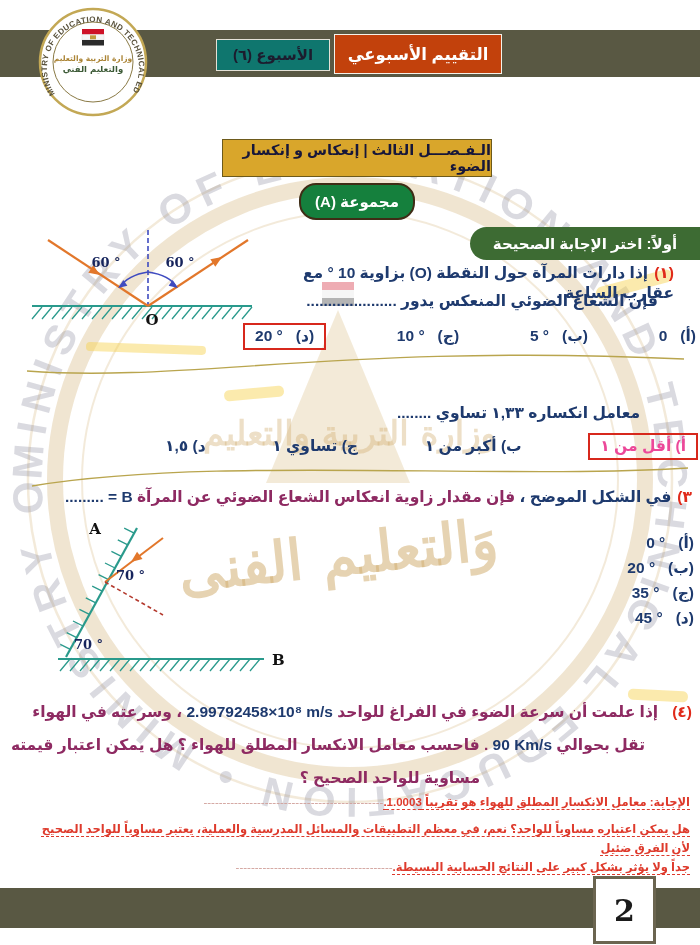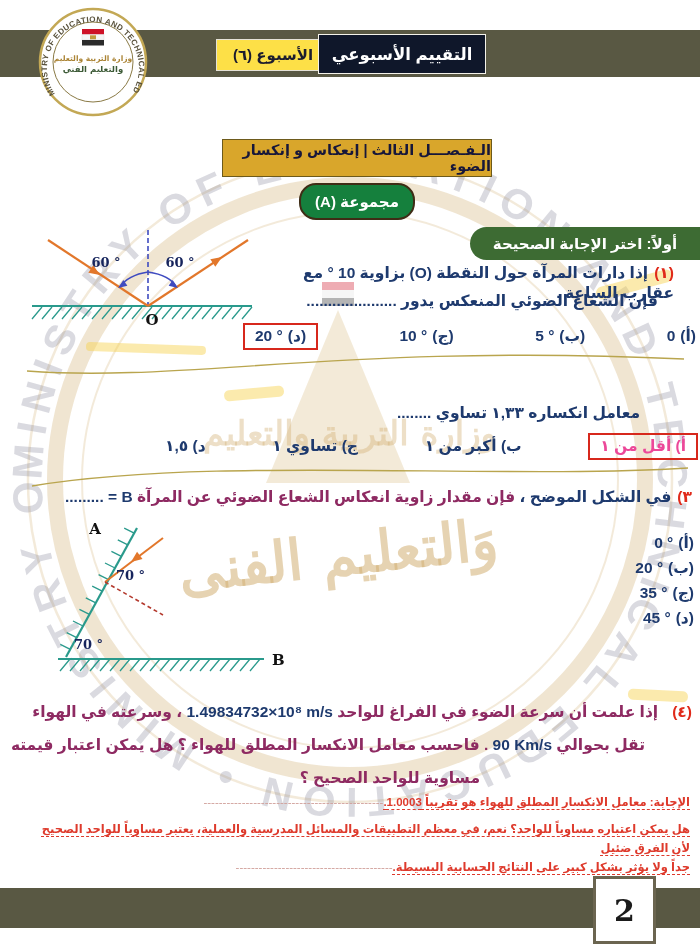--- a/index.html
+++ b/index.html
@@ -5,35 +5,35 @@
   html,body{margin:0;padding:0;background:#fff}
   .page{position:relative;width:700px;height:945px;background:#ffffff;overflow:hidden;
         font-family:"Liberation Sans","DejaVu Sans",sans-serif}
   .abs{position:absolute}
   .rtl{direction:rtl;unicode-bidi:embed}
   .qtext{color:#1e3a6e;font-weight:bold;font-size:15.5px;text-align:right;line-height:1.3}
   .magenta{color:#8e2a62}
   .num{color:#e02a1a;font-weight:bold;margin-left:6px}
   .ltrval{direction:ltr;unicode-bidi:embed;color:#1e3a6e}
   .header-bar{left:0;top:30px;width:700px;height:47px;background:#595843}
-  .week-box{left:216px;top:39px;width:112px;height:30px;background:#fde047;border:1px solid #e4e1d6;
+  .week-box{left:216px;top:39px;width:112px;height:30px;background:#0f766e;border:1px solid #e4e1d6;
             color:#1c1c2e;font-weight:bold;font-size:15px;display:flex;align-items:center;justify-content:center}
-  .title-box{left:318px;top:34px;width:166px;height:38px;background:#0f172a;border:1.5px solid #f4f2ea;
+  .title-box{left:334px;top:34px;width:166px;height:38px;background:#c2410c;border:1.5px solid #f4f2ea;
              color:#fff;font-weight:bold;font-size:16.5px;display:flex;align-items:center;justify-content:center}
   .chapter-banner{left:222px;top:139px;width:268px;height:36px;background:#d9a62b;border:1.6px solid #6d5a1b;
                   color:#17173a;font-weight:bold;font-size:14.5px;display:flex;align-items:center;justify-content:center;direction:rtl}
   .group-pill{left:299px;top:183px;width:112px;height:33px;background:#15803d;border:2px solid #3f2d16;border-radius:17px;
               color:#fff;font-weight:bold;font-size:15px;display:flex;align-items:center;justify-content:center;direction:rtl}
   .banner{background:#3d6b33;color:#fff;font-weight:bold;font-size:15px;display:flex;align-items:center;
           justify-content:center;border-radius:17px 0 0 17px;direction:rtl}
   .s1{right:0;top:227px;width:230px;height:33px}
   .s2{right:0;top:662px;width:212px;height:33px}
   .opt-row{display:flex;direction:rtl;justify-content:space-between;align-items:center;
            color:#1e3a6e;font-weight:bold;font-size:15.5px}
-  .opt{display:flex;align-items:flex-end;gap:5px;direction:ltr;color:#1e3a6e;font-weight:bold;font-size:15.5px}
+  .opt{display:flex;align-items:flex-end;gap:13px;direction:ltr;color:#1e3a6e;font-weight:bold;font-size:15.5px}
   .red-box{border:2.5px solid #d7281c;padding:2px 10px 3px}
   .q3opts{right:6px;top:534px;display:flex;flex-direction:column;gap:7px;align-items:flex-end}
   .ans{color:#de3a2c;font-weight:bold;font-size:11.5px;text-align:right;direction:rtl;line-height:1.65}
   .u{text-decoration-line:underline;text-decoration-style:dashed;text-decoration-thickness:1px;text-underline-offset:3px}
   .trail{color:#cf9d97;letter-spacing:1px;font-weight:normal}
   .footer-bar{left:0;top:888px;width:700px;height:40px;background:#595843}
   .page-box{left:593px;top:876px;width:57px;height:62px;background:#fff;border:3px solid #6b6550;
             display:flex;align-items:center;justify-content:center;
             font-family:"DejaVu Serif","Liberation Serif",serif;font-weight:bold;font-size:30px;color:#1b1b1b}
   svg text{user-select:none}
@@ -191,21 +191,21 @@
     <line x1="12" y1="141" x2="218" y2="141" stroke="#2a9a8c" stroke-width="2.2"></line>
     <path stroke="#2a9a8c" stroke-width="1.3" fill="none" d="M14 153l10-12M24 153l10-12M34 153l10-12M44 153l10-12M54 153l10-12M64 153l10-12M74 153l10-12M84 153l10-12M94 153l10-12M104 153l10-12M114 153l10-12M124 153l10-12M134 153l10-12M144 153l10-12M154 153l10-12M164 153l10-12M174 153l10-12M184 153l10-12M194 153l10-12M204 153l10-12"></path>
     <text x="55" y="16" text-anchor="end" font-size="15" font-weight="bold" fill="#111111" font-family="DejaVu Serif, serif">A</text>
     <text x="226" y="147" font-size="15" font-weight="bold" fill="#111111" font-family="DejaVu Serif, serif">B</text>
     <text x="70" y="62" font-size="13" font-weight="bold" fill="#16245c" font-family="DejaVu Serif, serif">70 °</text>
     <text x="28" y="131" font-size="13" font-weight="bold" fill="#16245c" font-family="DejaVu Serif, serif">70 °</text>
   </svg>
 
 
   <div class="abs rtl qtext magenta" style="right:8px;left:8px;top:702px;z-index:1">
-    <span class="num" style="margin-left:14px">(٤)</span><span>إذا علمت أن سرعة الضوء في الفراغ للواحد </span><span class="ltrval">1.49834732×10⁸ m/s</span><span> ، وسرعته في الهواء</span>
+    <span class="num" style="margin-left:14px">(٤)</span><span>إذا علمت أن سرعة الضوء في الفراغ للواحد </span><span class="ltrval">2.99792458×10⁸ m/s</span><span> ، وسرعته في الهواء</span>
   </div>
   <div class="abs rtl qtext magenta" style="right:55px;left:8px;top:735px;z-index:1">
     <span>تقل بحوالي </span><span class="ltrval">90 Km/s</span><span> . فاحسب معامل الانكسار المطلق للهواء ؟ هل يمكن اعتبار قيمته</span>
   </div>
   <div class="abs rtl qtext magenta" style="right:220px;left:8px;top:768px;z-index:1">
     <span>مساوية للواحد الصحيح ؟</span>
   </div>
 
   <div class="abs ans" style="right:10px;left:38px;top:793px;z-index:1">
     <span class="u">الإجابة: معامل الانكسار المطلق للهواء هو تقريباً 1.0003.</span><span class="trail">-----------------------------------------------</span>

